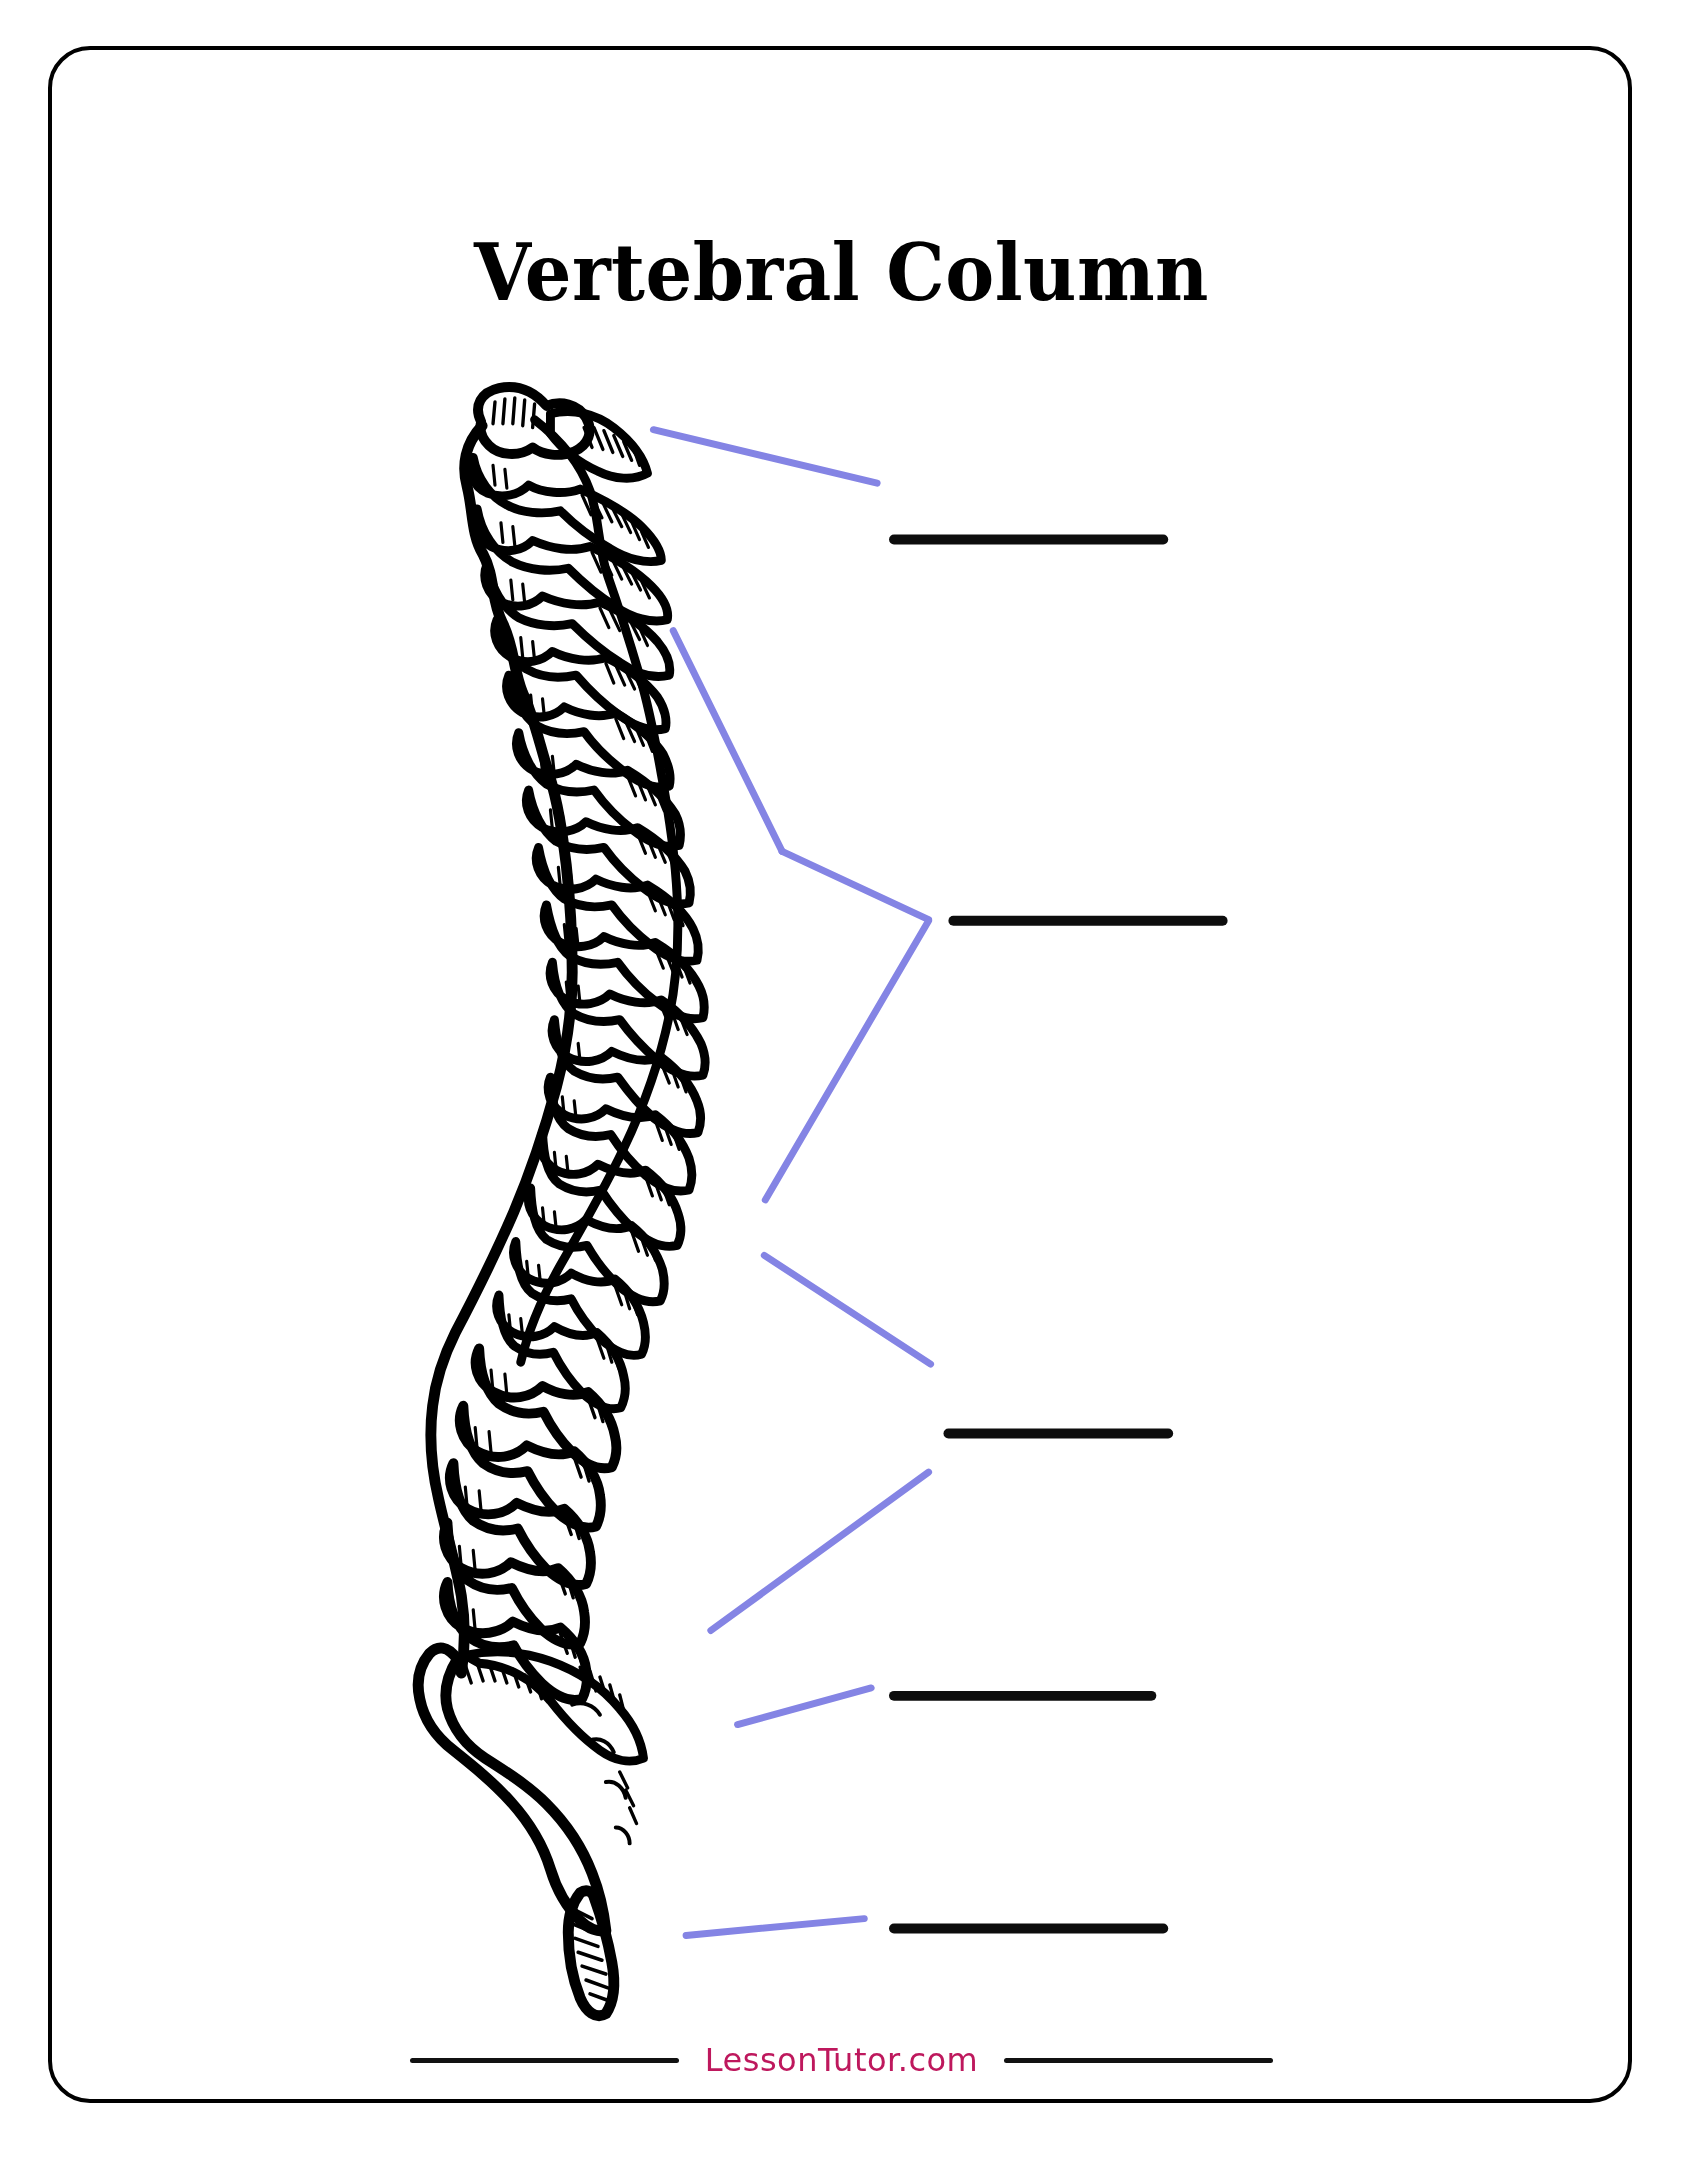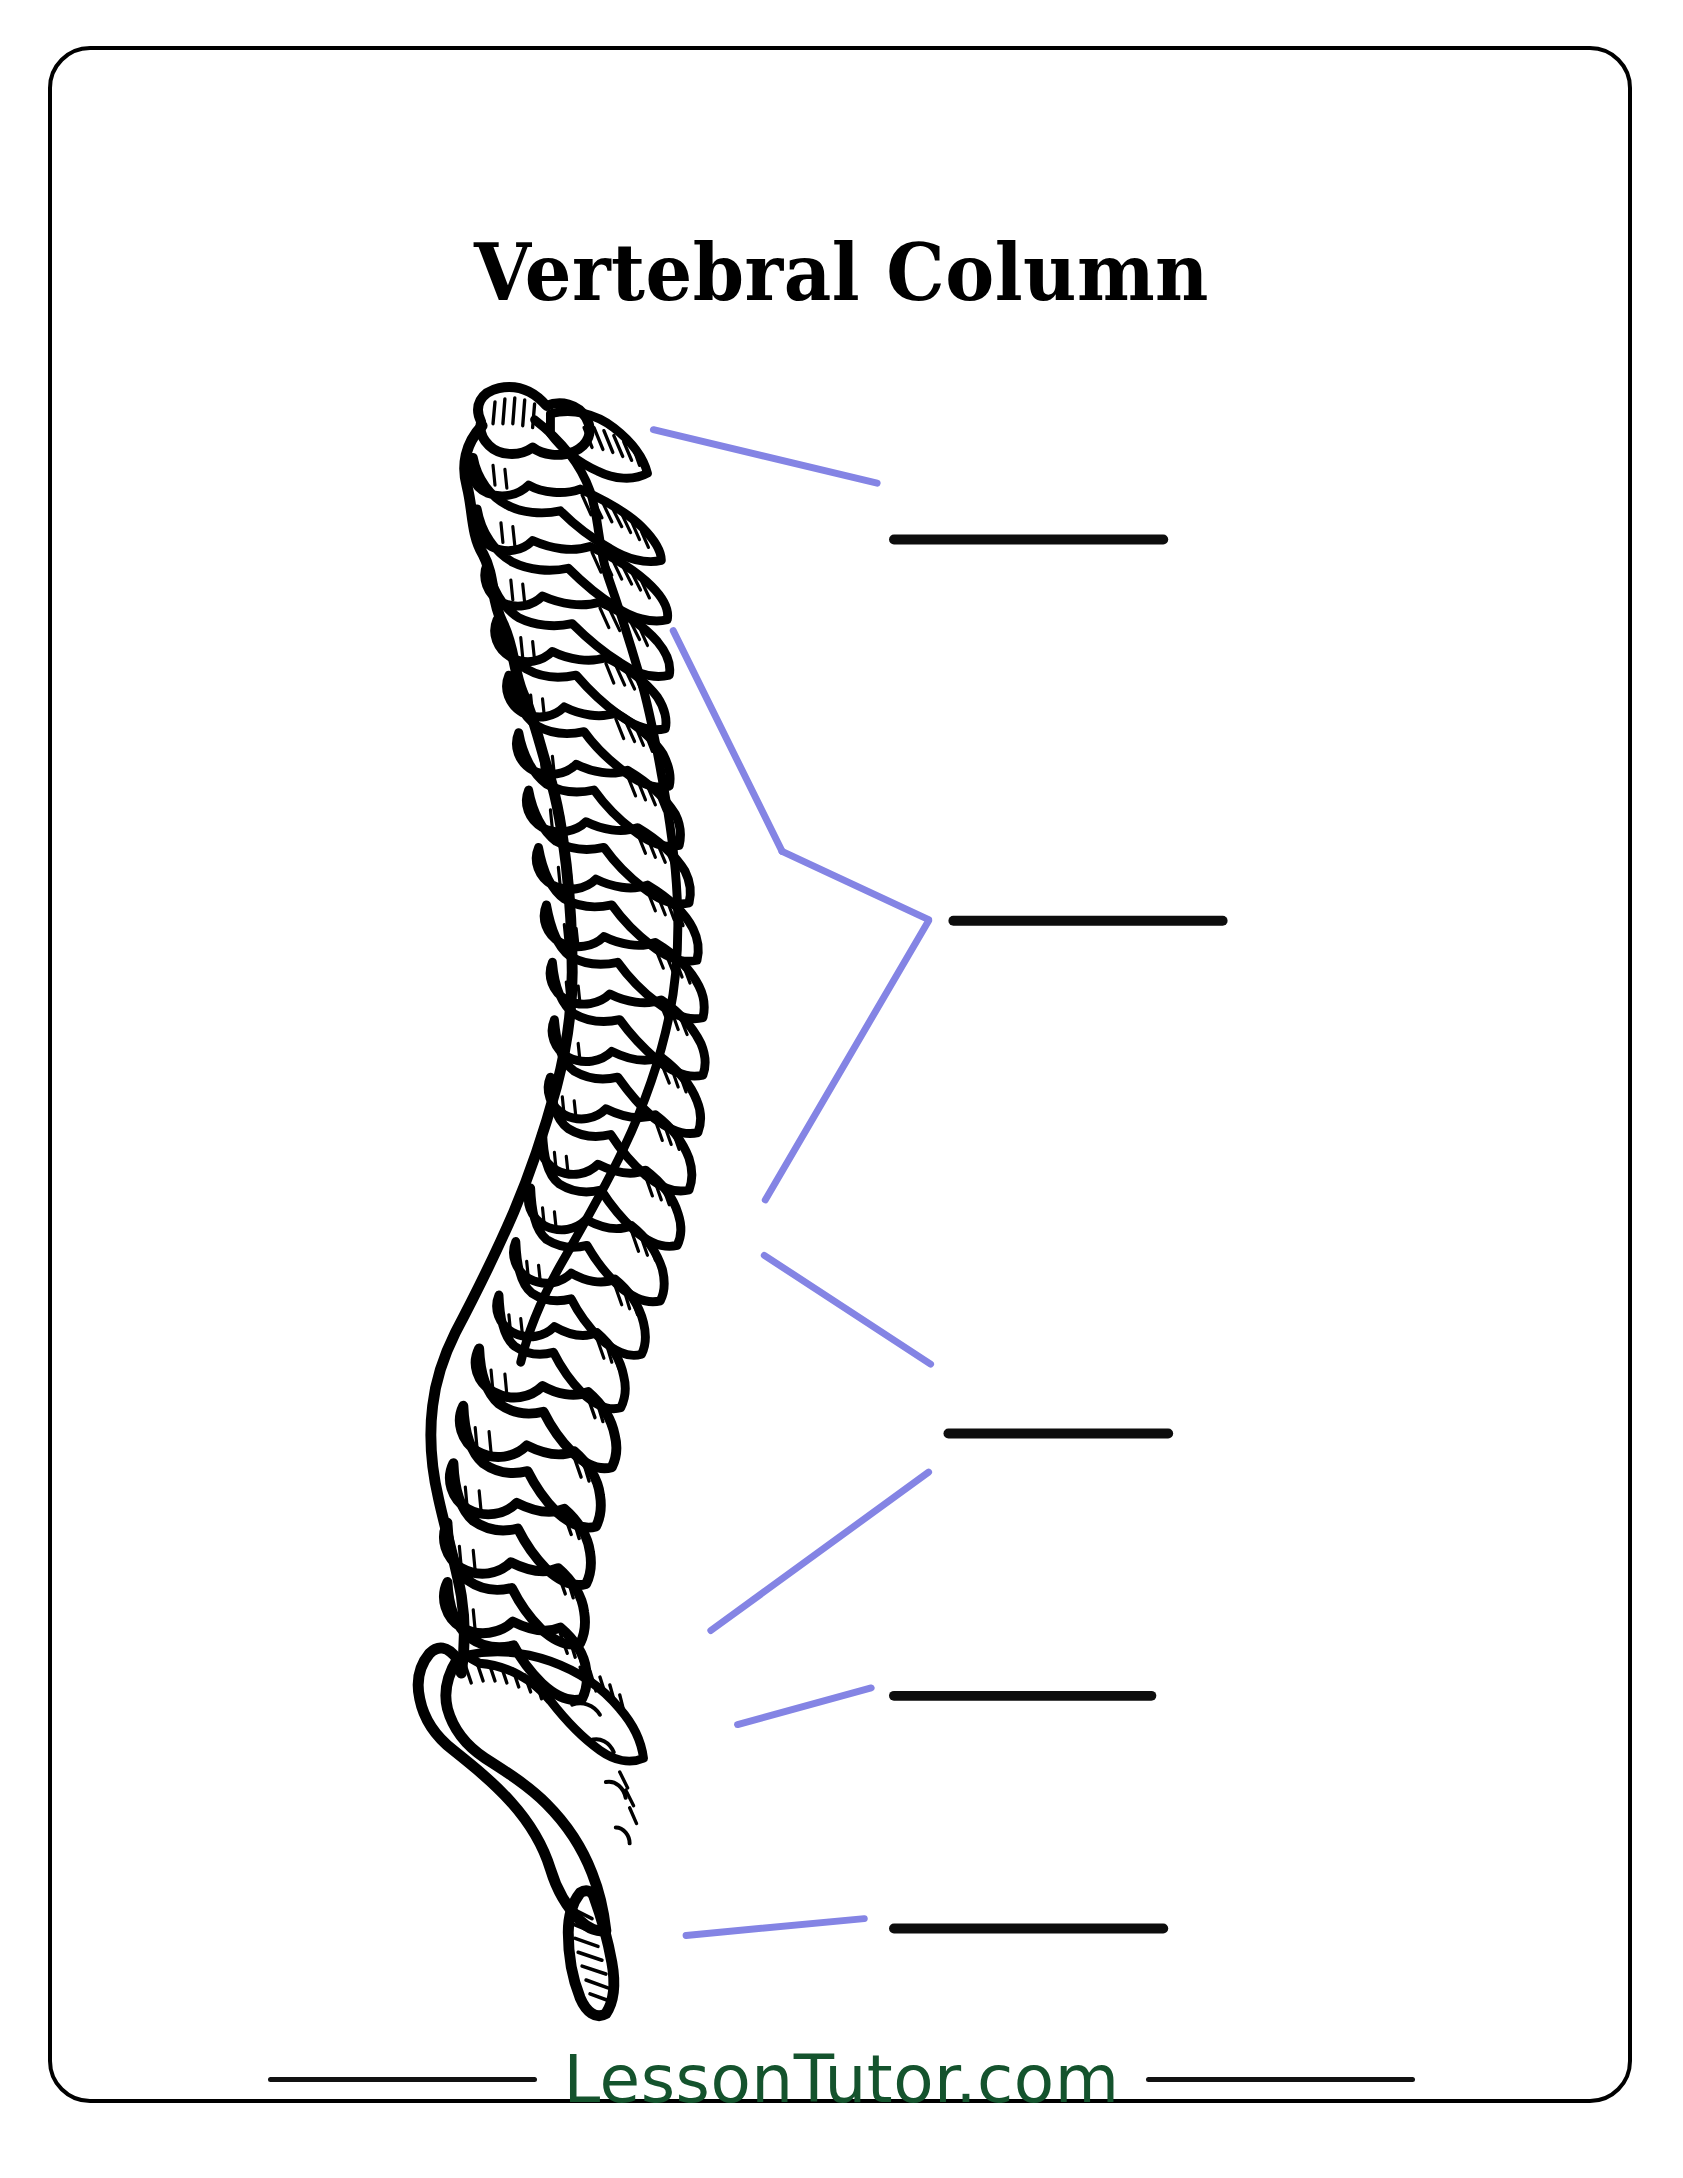--- a/index.html
+++ b/index.html
@@ -76,23 +76,23 @@
   }
   .footer-rule {
     height: 5px;
     background: #111111;
     border-radius: 3px;
   }
   #footer-rule-left { width: 269px; }
   #footer-rule-right { width: 269px; }
   #footer-brand {
     font-family: "DejaVu Sans", "Liberation Sans", sans-serif;
-    font-size: 66px;
+    font-size: 32px;
     font-weight: 400;
-    color: #14532d;
+    color: #be185d;
     letter-spacing: 0.5px;
     white-space: nowrap;
   }
 </style>
 </head>
 <body>
 
 <div id="page">
 
   <div id="page-border"></div>

